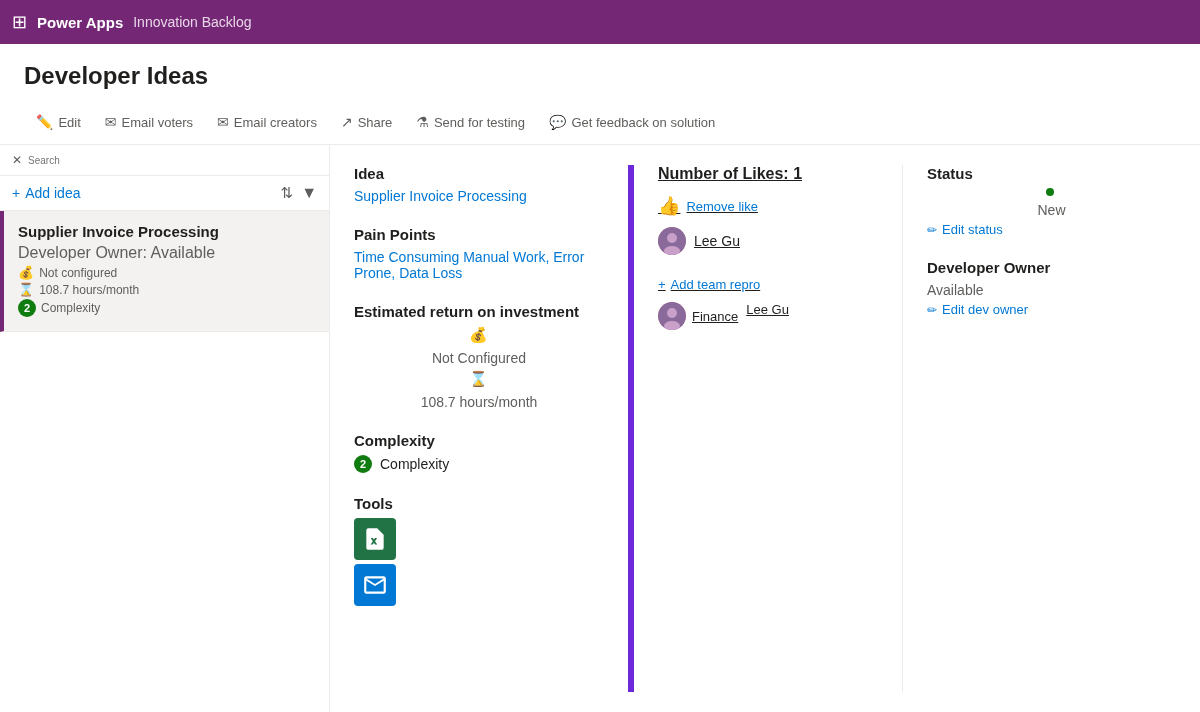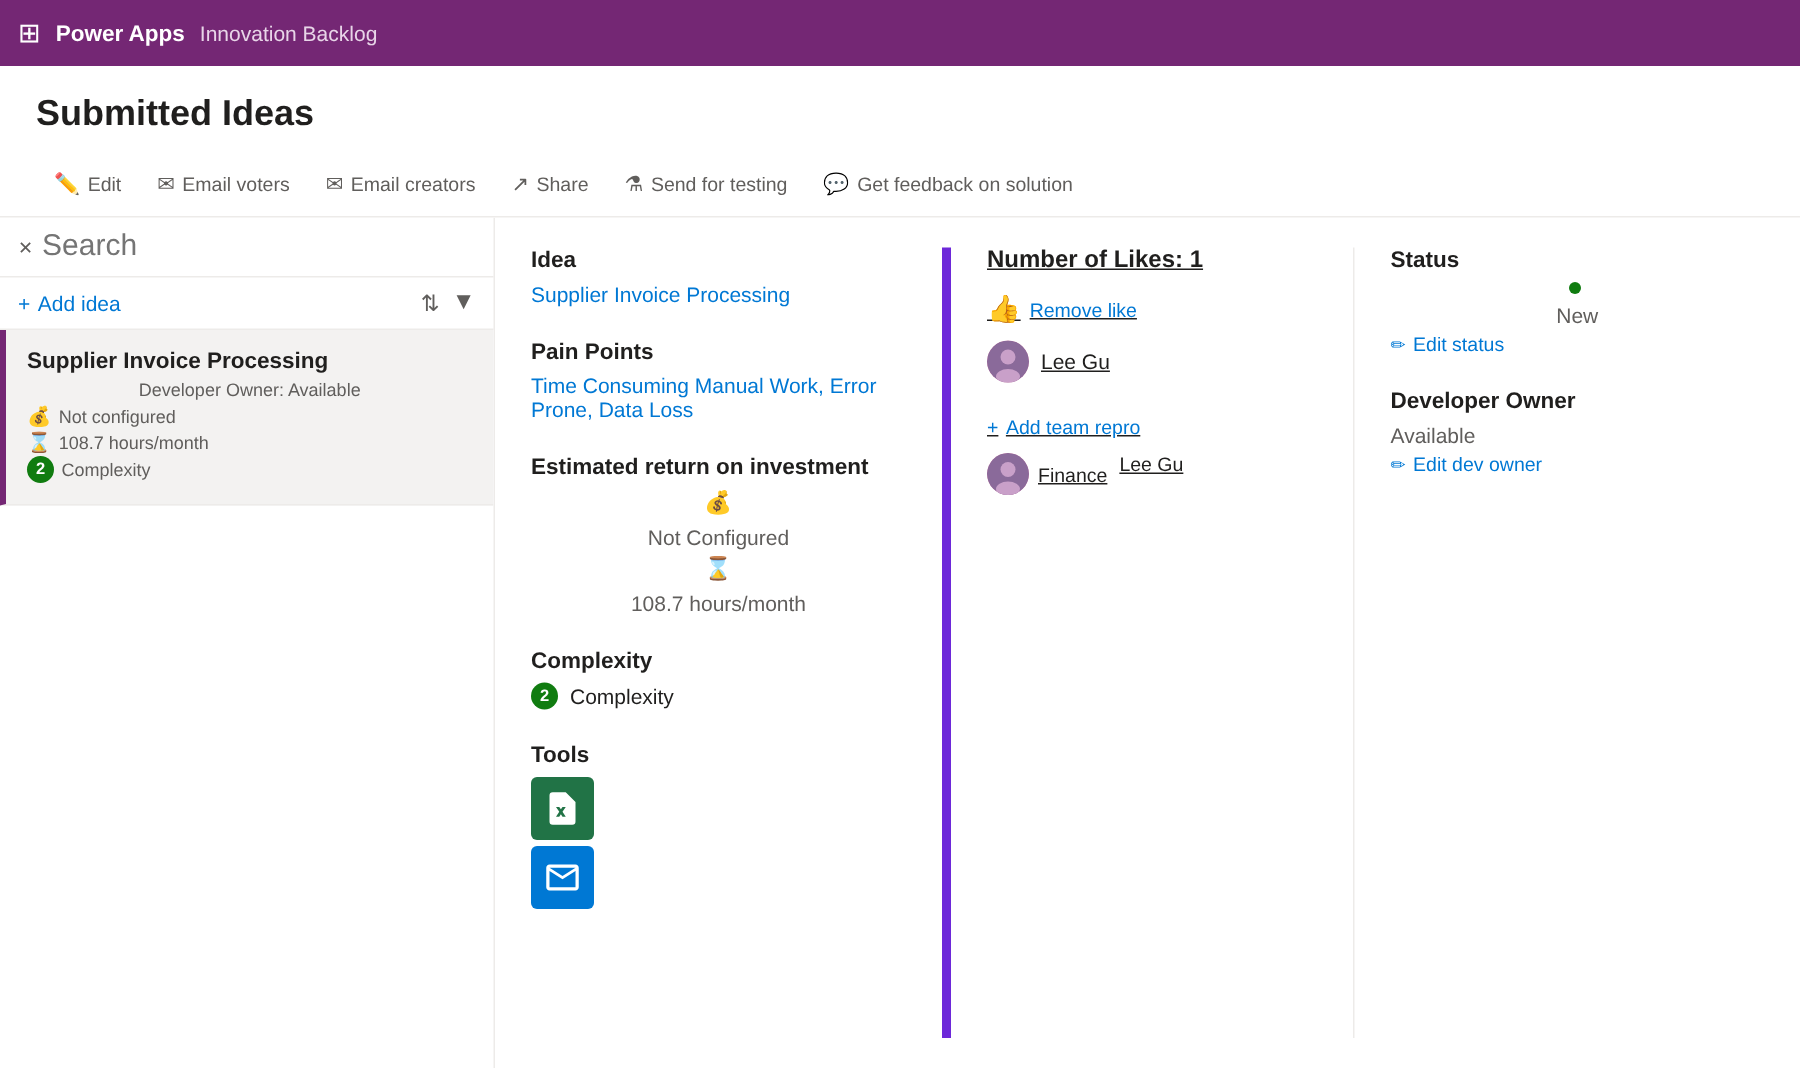--- a/index.html
+++ b/index.html
@@ -86,21 +86,21 @@
       align-items: center;
       padding: 8px 12px;
       border-bottom: 1px solid #edebe9;
       gap: 6px;
     }
     .search-bar .close-icon { color: #605e5c; cursor: pointer; font-size: 12px; }
     .search-bar input {
       flex: 1;
       border: none;
       outline: none;
-      font-size: 20px;
+      font-size: 10px;
       color: #701a75;
     }
     .add-idea-bar {
       display: flex;
       align-items: center;
       justify-content: space-between;
       padding: 8px 12px;
       border-bottom: 1px solid #edebe9;
     }
     .add-idea-btn {
@@ -136,24 +136,23 @@
       background: #f3f2f1;
       border-left: 4px solid #742774;
     }
     .idea-item-title {
       font-size: 15px;
       font-weight: 600;
       color: #201f1e;
       margin-bottom: 4px;
     }
     .idea-item-meta {
-      font-size: 12px;
+      font-size: 16px;
       color: #605e5c;
       margin-bottom: 3px;
-      text-align: center;
     }
     .idea-item-row {
       display: flex;
       align-items: center;
       gap: 5px;
       font-size: 12px;
       color: #605e5c;
       margin-bottom: 2px;
     }
     .idea-item-row .row-icon { font-size: 13px; }
@@ -322,21 +321,21 @@
 
 <div class="top-nav">
   <span class="top-nav-grid">⊞</span>
   <span class="top-nav-title">Power Apps</span>
   <span class="top-nav-subtitle">Innovation Backlog</span>
 </div>
 
 <div class="page">
 
   <div class="page-header">
-    <h1>Submitted Ideas</h1>
+    <h1>Developer Ideas</h1>
   </div>
 
   <div class="toolbar">
     <button class="toolbar-btn">
       <span class="tb-icon">✏️</span>
       <span>Edit</span>
     </button>
     <button class="toolbar-btn">
       <span class="tb-icon">✉</span>
       <span>Email voters</span>

